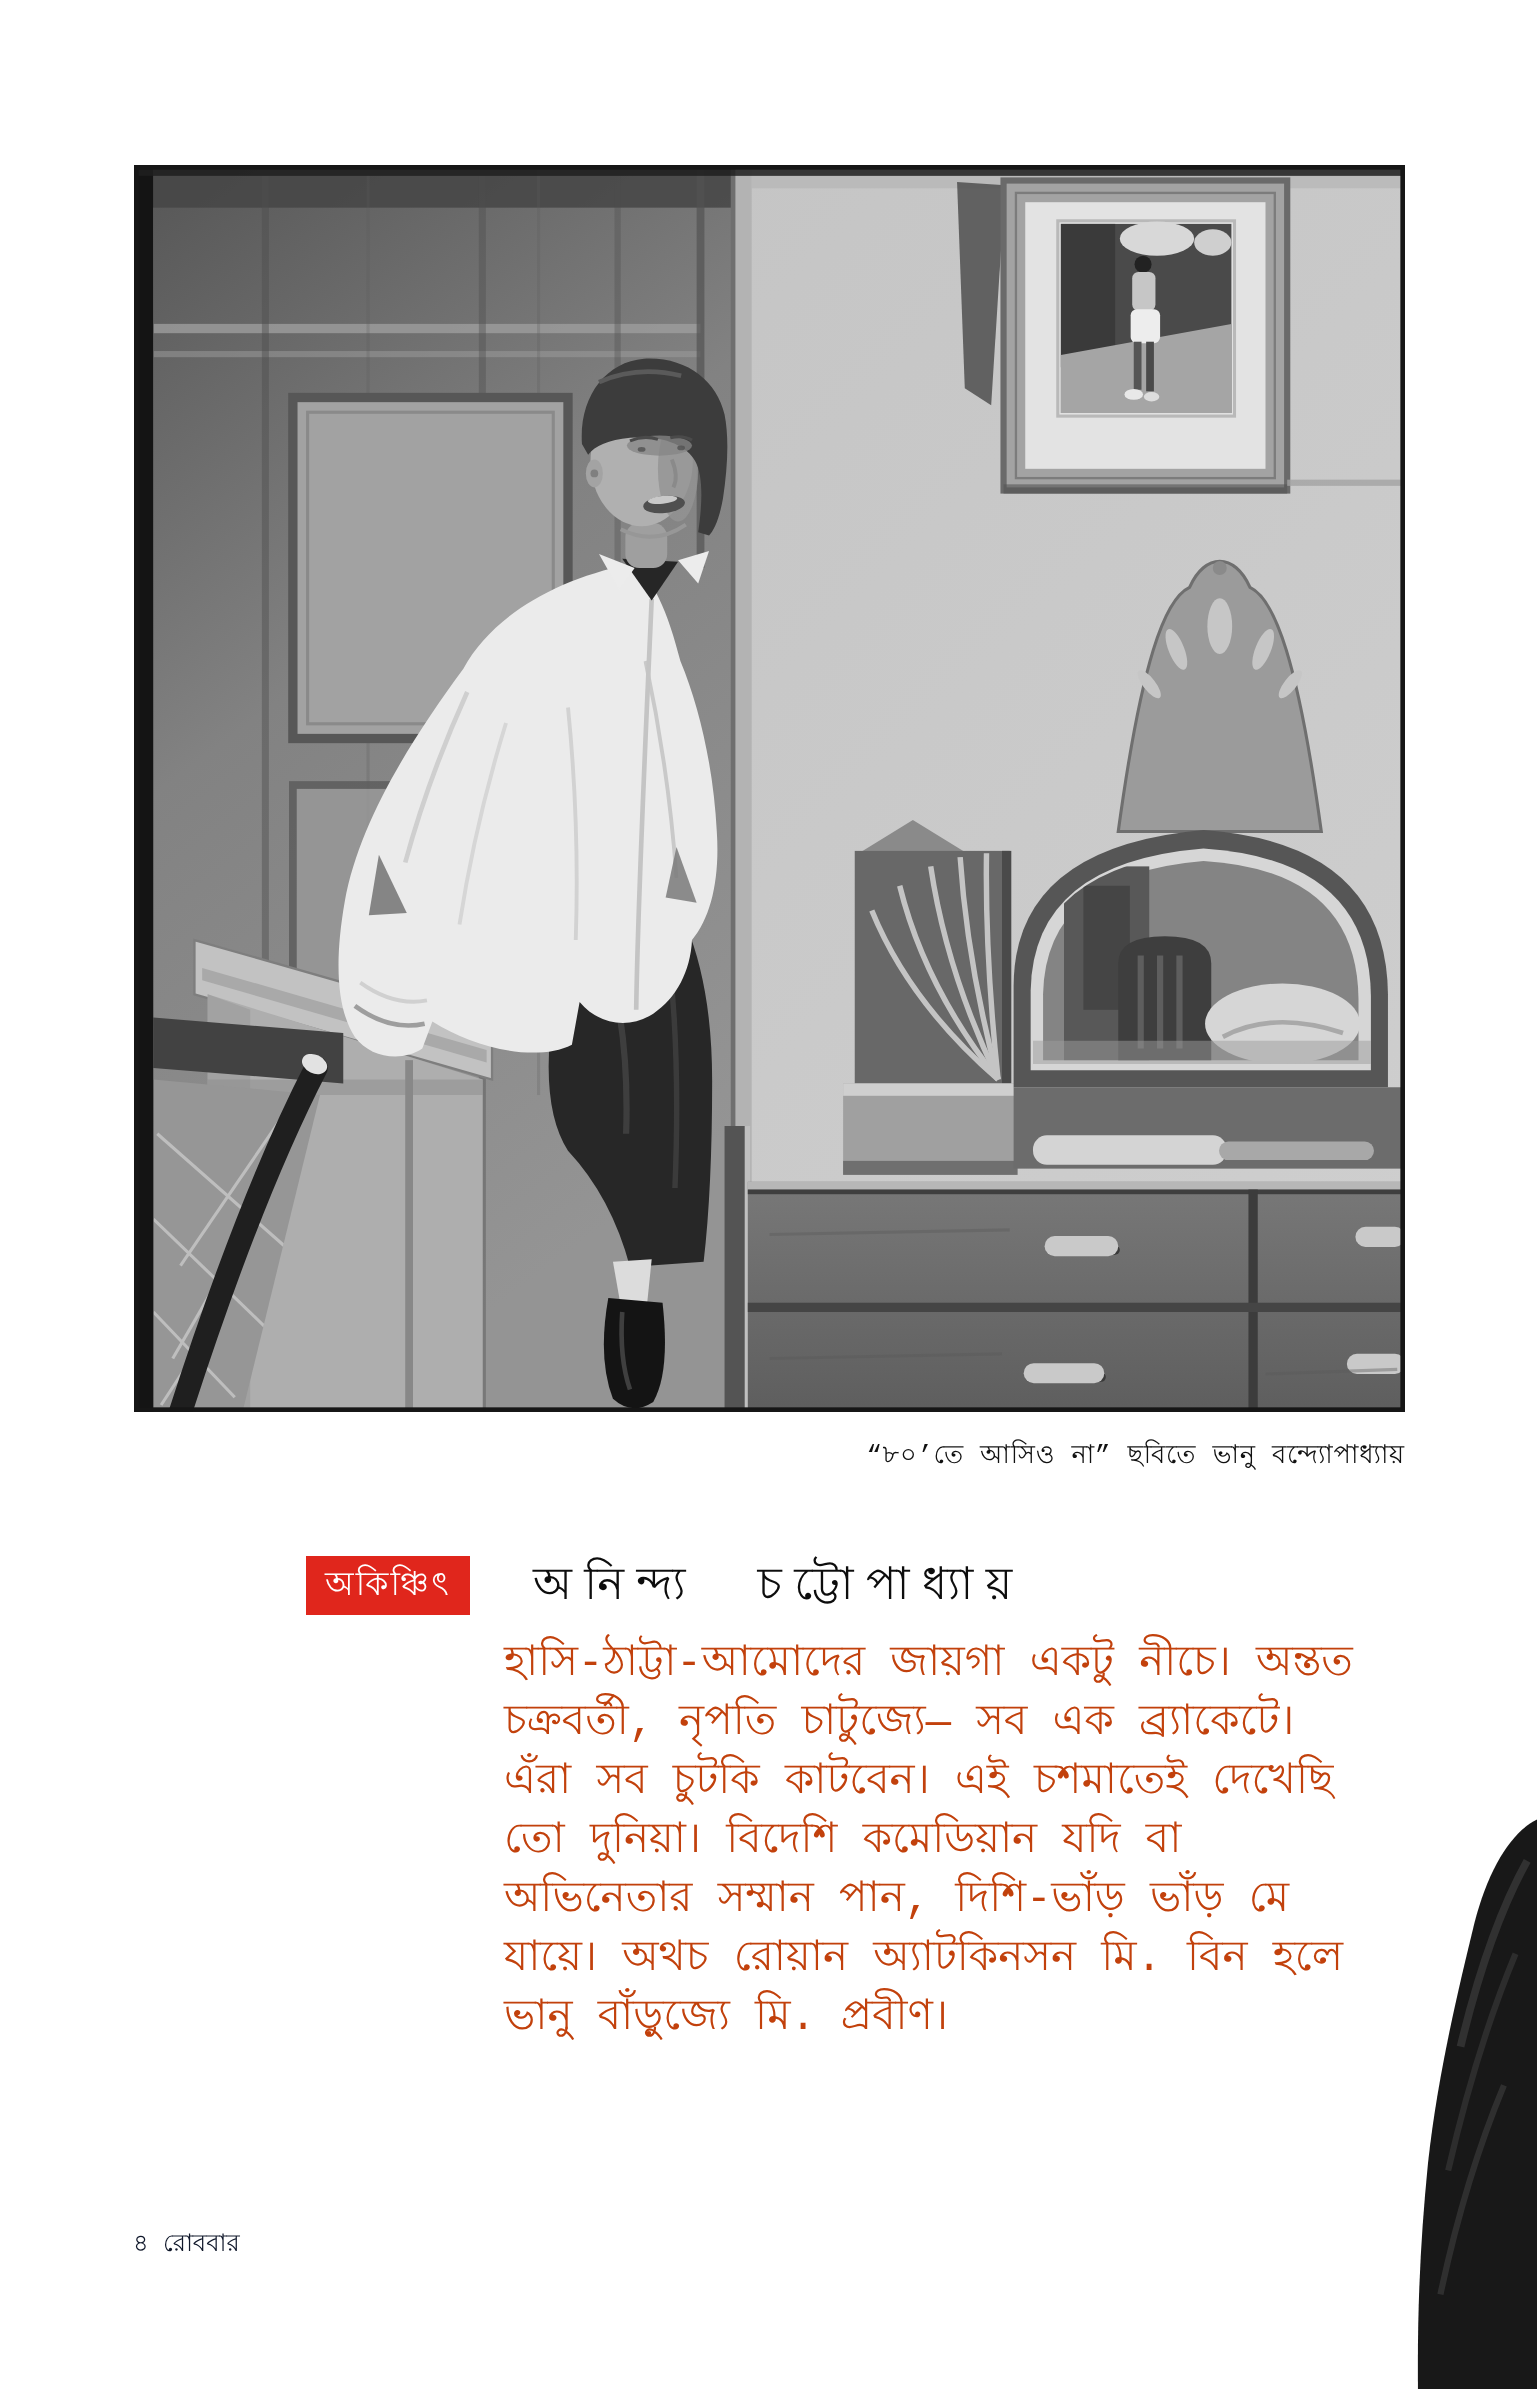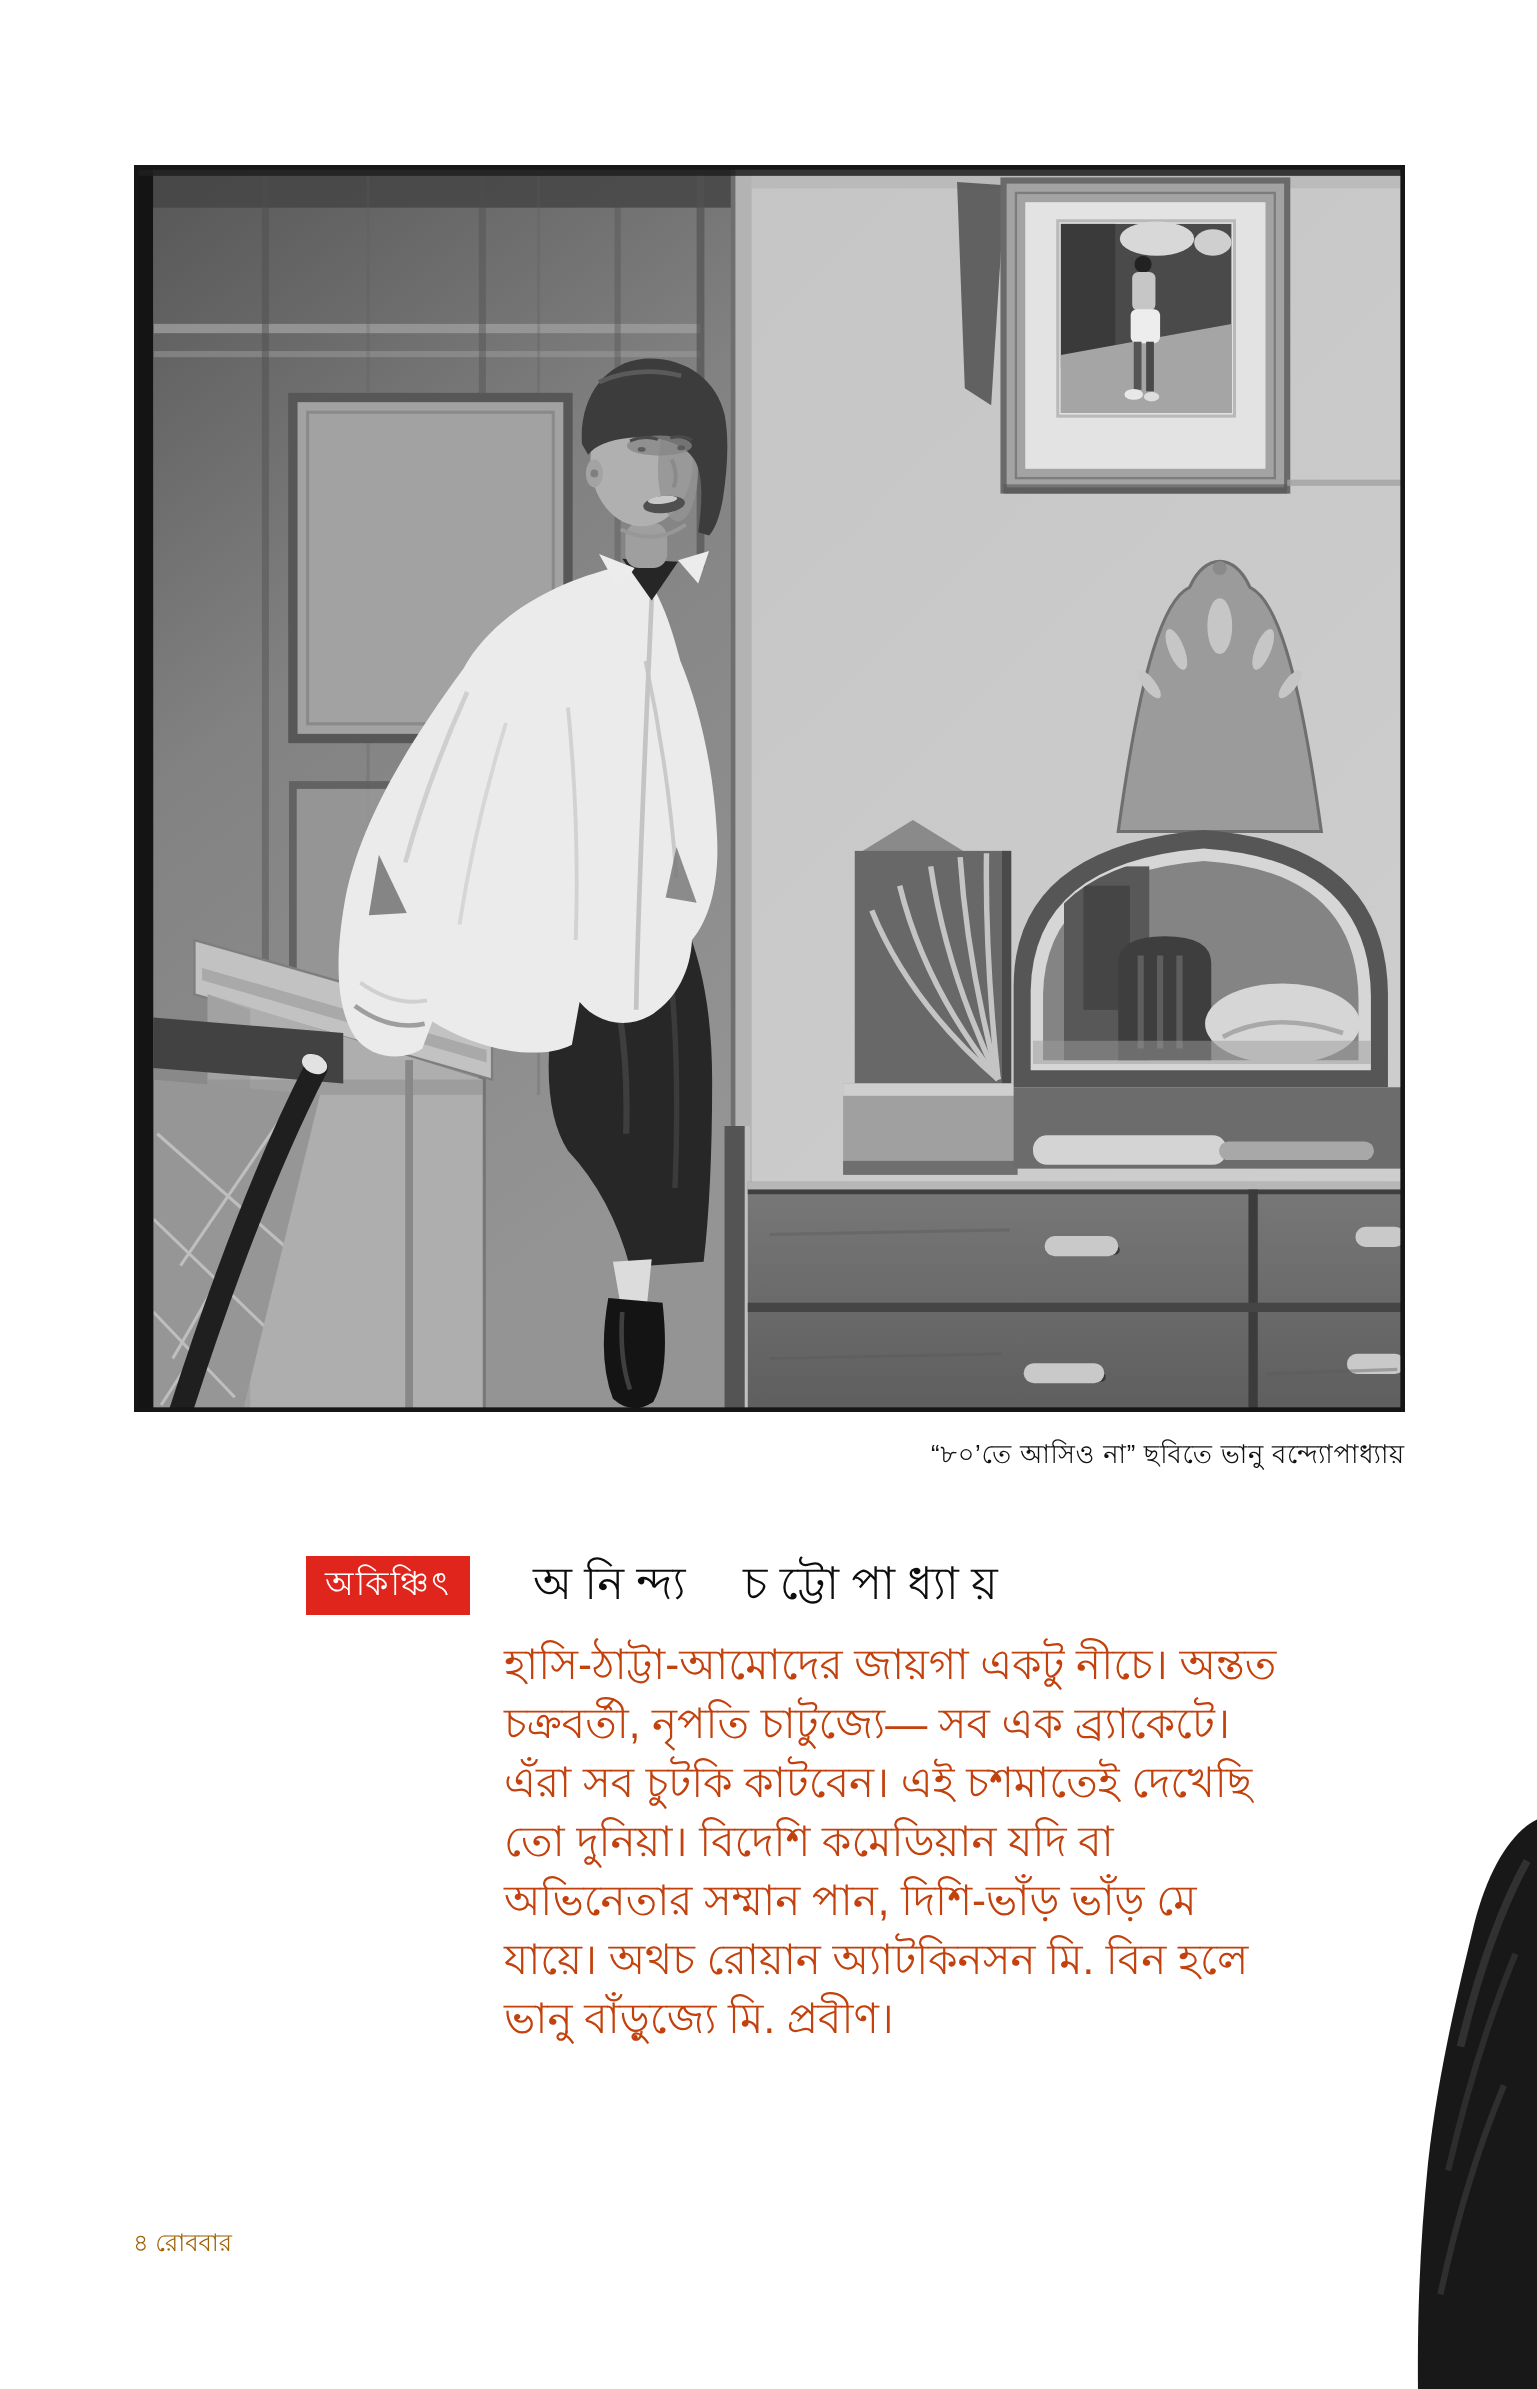--- a/index.html
+++ b/index.html
@@ -1,20 +1,20 @@
 <!DOCTYPE html>
 <html style="font-size:12.4px"><head>
 <meta charset="utf-8">
 <style>
   html,body{margin:0;padding:0;background:#ffffff;}
   #page{
     position:relative;
     width:1538px;height:2389px;
     background:#ffffff;
-    font-family:Liberation Sans, sans-serif;
+    font-family:Liberation Mono, monospace;
     overflow:hidden;
   }
   #photo-wrap{
     position:absolute;left:134px;top:165px;width:1271px;height:1247px;
   }
   #photo-caption{
     position:absolute;right:133px;top:1435px;
     font-size:25.6px;color:#111;white-space:nowrap;
     letter-spacing:0.8px;
   }
@@ -31,21 +31,21 @@
   }
   #article{
     position:absolute;left:504px;top:1635px;width:837px;
     color:#c2410c;
   }
   #article .line{
     height:59px;line-height:59px;font-size:42px;white-space:nowrap;
   }
   #footer-label{
     position:absolute;left:133px;top:2224px;
-    font-size:24px;color:#a16207;white-space:nowrap;
+    font-size:24px;color:#0f172a;white-space:nowrap;
   }
   #fragment-wrap{
     position:absolute;left:1411px;top:1814px;width:127px;height:576px;
   }
   svg{display:block;}
 </style>
 </head>
 <body>
 
 <div id="page">

